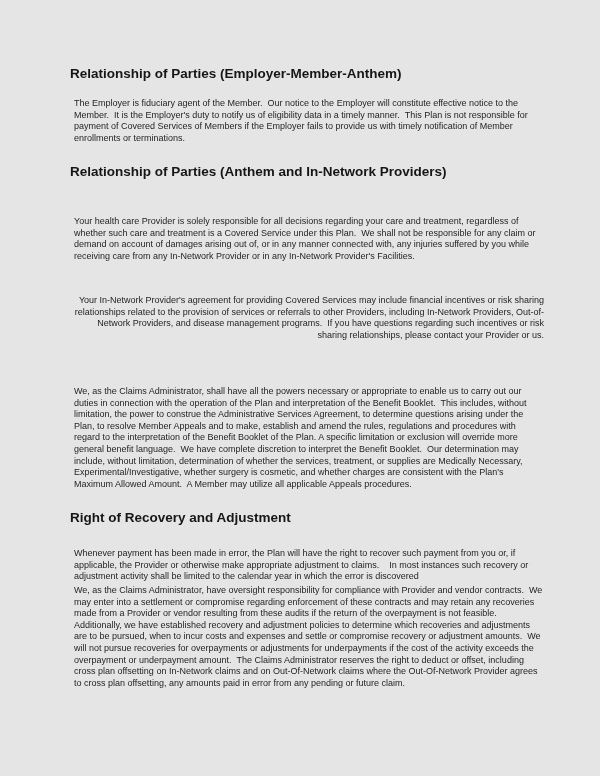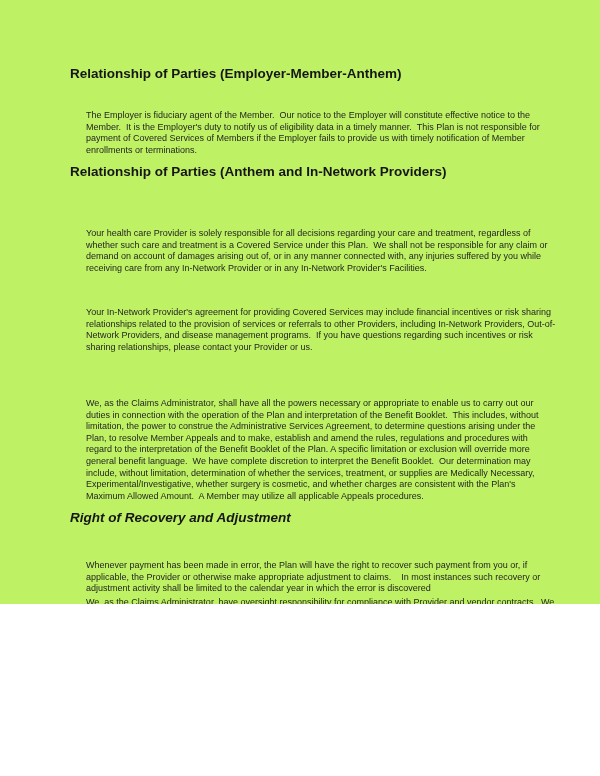--- a/index.html
+++ b/index.html
@@ -1,56 +1,56 @@
 <!DOCTYPE html>
 <html><head>
 <meta charset="utf-8">
 <style>
   html, body { margin: 0; padding: 0; }
   body { width: 600px; height: 776px; background: #ffffff; }
   .page {
     position: relative;
     width: 600px;
-    height: 604px;
-    background: #bef264;
+    height: 776px;
+    background: #e5e5e5;
     color: #1b1b1b;
     font-family: "Liberation Sans", sans-serif;
     overflow: hidden;
   }
   .heading {
     position: absolute;
     left: 70px;
     width: 480px;
     margin: 0;
     font-size: 13.5px;
     line-height: 16px;
     font-weight: bold;
     color: #161616;
     white-space: nowrap;
   }
   .para {
     position: absolute;
     left: 70px;
     width: 470px;
-    margin: 16px;
+    margin: 4px;
     font-size: 9px;
     line-height: 11.6px;
     color: #1f1f1f;
     white-space: pre-wrap;
     text-align: left;
   }
   #h1  { top: 66px; }
   #s1p1 { top: 94px; }
   #h2  { top: 164px; }
   #s2p1 { top: 178px; }
   #s2p2 { top: 212px; }
-  #s2p3 { top: 291px; }
+  #s2p3 { top: 291px; text-align: right; }
   #h3  { top: 353px; }
   #s3p1 { top: 382px; }
-  #h4  { top: 510px; font-style: italic; }
+  #h4  { top: 510px; }
   #s4p1 { top: 544px; }
   #s4p2 { top: 581px; }
   .page-number {
     position: absolute;
     top: 726px;
     left: 0;
     width: 600px;
     text-align: center;
     font-size: 9px;
     line-height: 12px;

